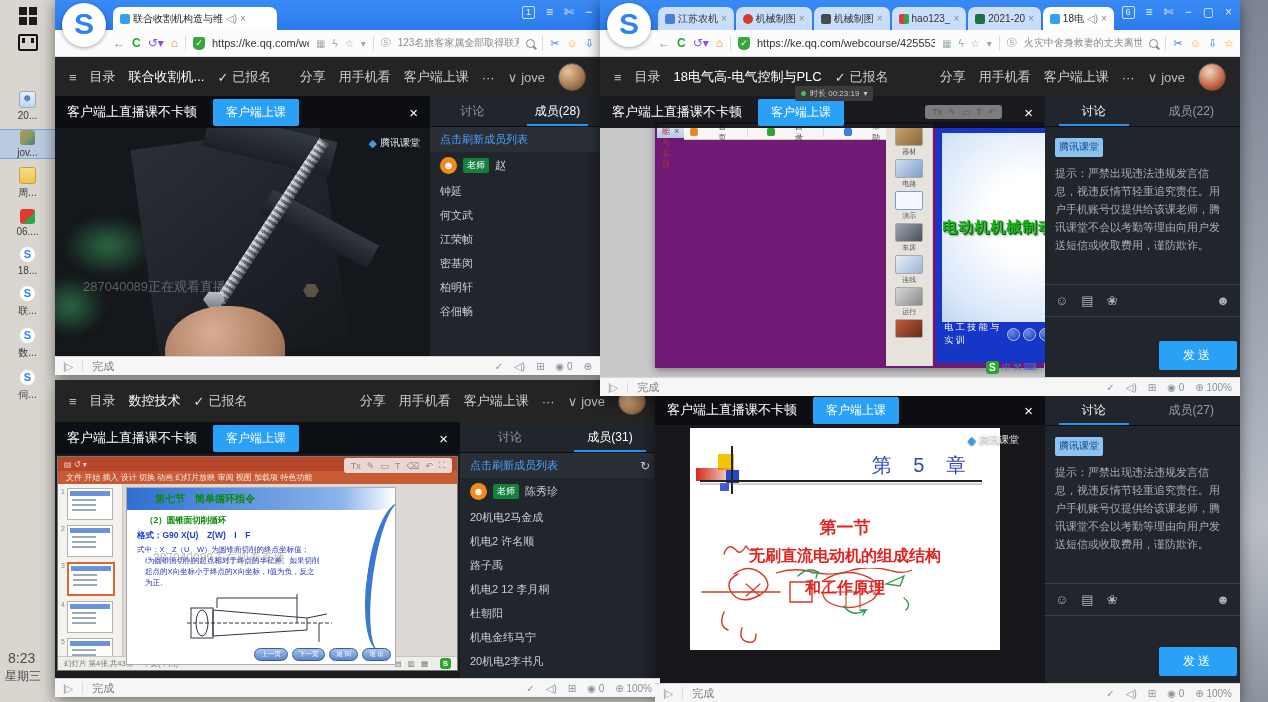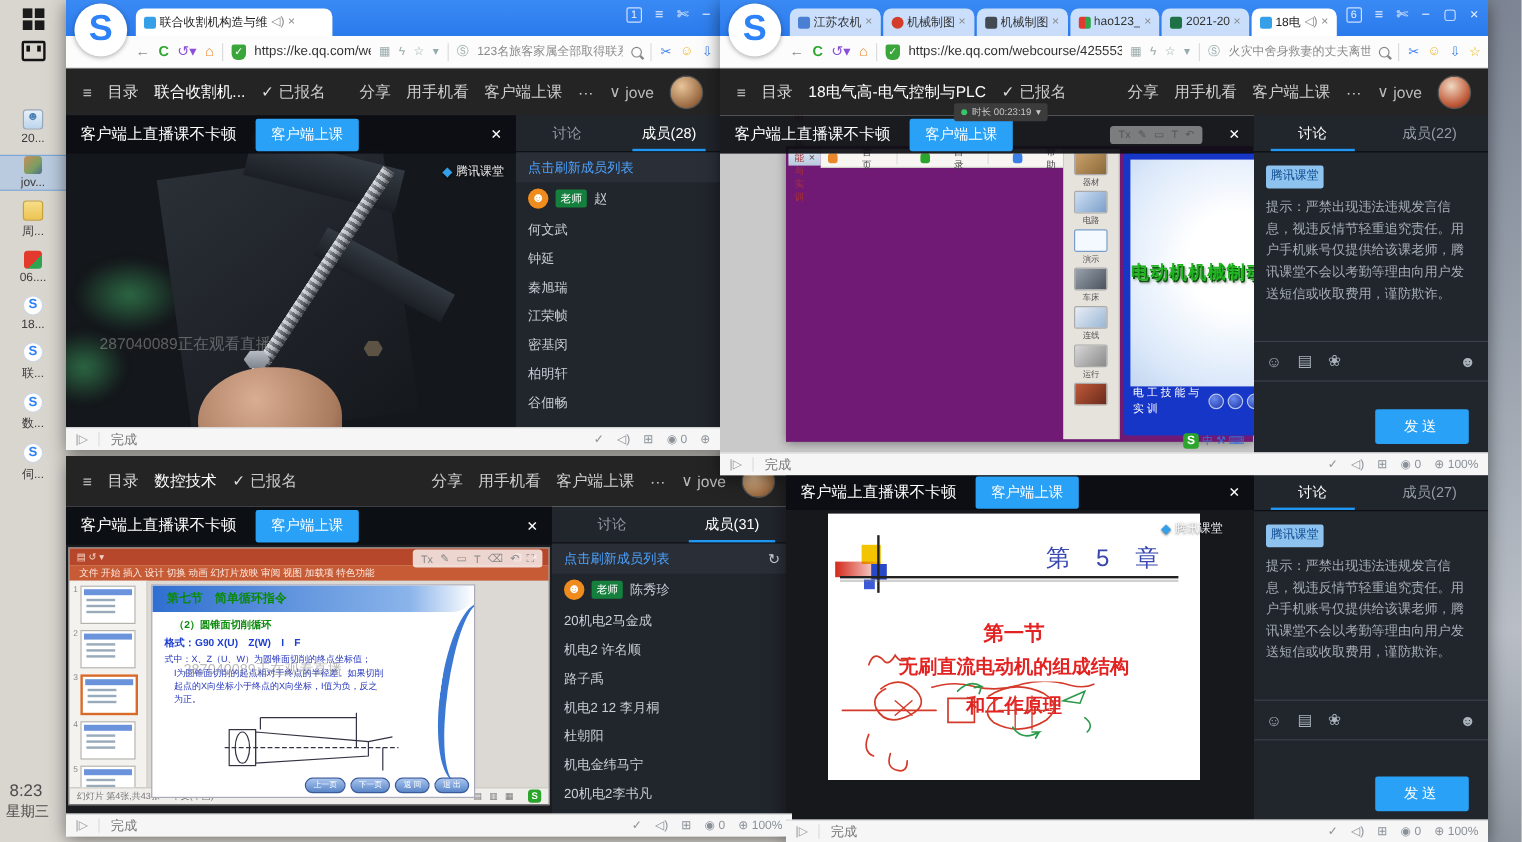--- a/index.html
+++ b/index.html
@@ -111,21 +111,21 @@
 .notice{padding:10px 10px 4px 10px;font-size:11px;color:#a6adb6;line-height:1.65;flex:none}
 .nbadge{display:inline-block;background:#8ec3ef;color:#0d4a8f;font-size:10px;padding:1px 4px;
   border-radius:2px;margin-bottom:7px}
 .inrow{border-top:1px solid #3a4049;border-bottom:1px solid #3a4049;margin-top:26px;padding:8px 10px;
   color:#aab2bb;font-size:13px;display:flex;gap:13px;align-items:center;flex:none}
 .ie:before{content:"☺"}
 .ii:before{content:"▤"}
 .im:before{content:"❀"}
 .ip{margin-left:auto}
 .ip:before{content:"☻"}
-.sendrow{flex:none;display:flex;justify-content:flex-end;padding:8px 16px}
+.sendrow{flex:none;display:flex;justify-content:flex-end;padding:8px 3px}
 .send{background:#29a1f7;color:#fff;font-size:12px;padding:6px 24px;border-radius:2px;letter-spacing:3px}
 
 .sbar{position:absolute;left:0;right:0;bottom:0;height:18px;background:#f6f6f6;border-top:1px solid #d8d8d8;
   display:flex;align-items:center;font-size:11px;color:#777;padding:0 8px;gap:9px;z-index:8}
 .spl{color:#999;font-size:10px}
 .spl:before{content:"|▷"}
 .sdv{width:1px;height:12px;background:#ddd}
 .sicons{margin-left:auto;display:flex;gap:11px;color:#8a9098;font-size:10px;align-items:center}
 .sic:before{font-size:10px}
 .sc:before{content:"✓"}
@@ -212,21 +212,21 @@
 .pth{display:flex;gap:2px;align-items:flex-start}
 .pnum{font-size:7px;color:#888}
 .pimg{width:44px;height:30px;background:#fff;border:1px solid #b5b2ac;position:relative}
 .pimg:before{content:"";position:absolute;left:2px;top:2px;right:2px;height:5px;background:#3a6fd0;opacity:.75}
 .pimg:after{content:"";position:absolute;left:4px;top:10px;width:24px;height:2px;background:#9ab;box-shadow:0 5px 0 #9ab,0 10px 0 #9ab}
 .pth.cur .pimg{border:2px solid #d86a2a}
 .pslidewrap{flex:1;position:relative;padding:4px 6px;min-width:0}
 .pslide{position:absolute;left:58px;top:4px;width:236px;height:176px;background:#fff;
   box-shadow:0 0 0 1px #aab;overflow:hidden}
 .pband{height:22px;background:linear-gradient(90deg,#2f6fd0,#8ab4ea 80%,#fff);border-radius:0 0 18px 0;
-  display:flex;align-items:center;padding-left:12px;color:#0a8a0a;font-weight:bold;font-size:10px}
+  display:flex;align-items:center;padding-left:28px;color:#0a8a0a;font-weight:bold;font-size:10px}
 .pcurve{position:absolute;right:-18px;top:14px;width:40px;height:150px;border-radius:50%;
   border-left:6px solid #3a78d4;transform:rotate(8deg)}
 .pl1{color:#0a8a0a;font-weight:bold;font-size:8.5px;margin:5px 0 0 18px}
 .pl2{color:#1f3fd0;font-weight:bold;font-size:8.5px;margin:3px 0 0 10px}
 .pl3{color:#2233bb;font-size:7.5px;margin:3px 0 0 10px}
 .pl4{color:#2233bb;font-size:7.5px;margin:1px 0 0 18px}
 .pdiag{position:absolute;left:60px;top:102px}
 .pnav{position:absolute;right:4px;bottom:3px;display:flex;gap:4px}
 .pnavb{background:linear-gradient(180deg,#a8c4ee,#5a86c8);border:1px solid #3a5a9a;border-radius:8px;
   color:#fff;font-size:6.5px;padding:1px 6px;white-space:nowrap}
@@ -396,27 +396,24 @@
       <div class="refresh">
         <span>点击刷新成员列表</span>
       </div>
       <div class="mlist">
         <div class="mrow trow">
           <span class="tavatar"></span>
           <span class="badge">老师</span>
           <span>赵</span>
         </div>
         <div class="mrow">
+            <span>钟延</span>
+          </div>
+        <div class="mrow">
             <span>何文武</span>
-          </div>
-        <div class="mrow">
-            <span>钟延</span>
-          </div>
-        <div class="mrow">
-            <span>秦旭瑞</span>
           </div>
         <div class="mrow">
             <span>江荣帧</span>
           </div>
         <div class="mrow">
             <span>密基闵</span>
           </div>
         <div class="mrow">
             <span>柏明轩</span>
           </div>

